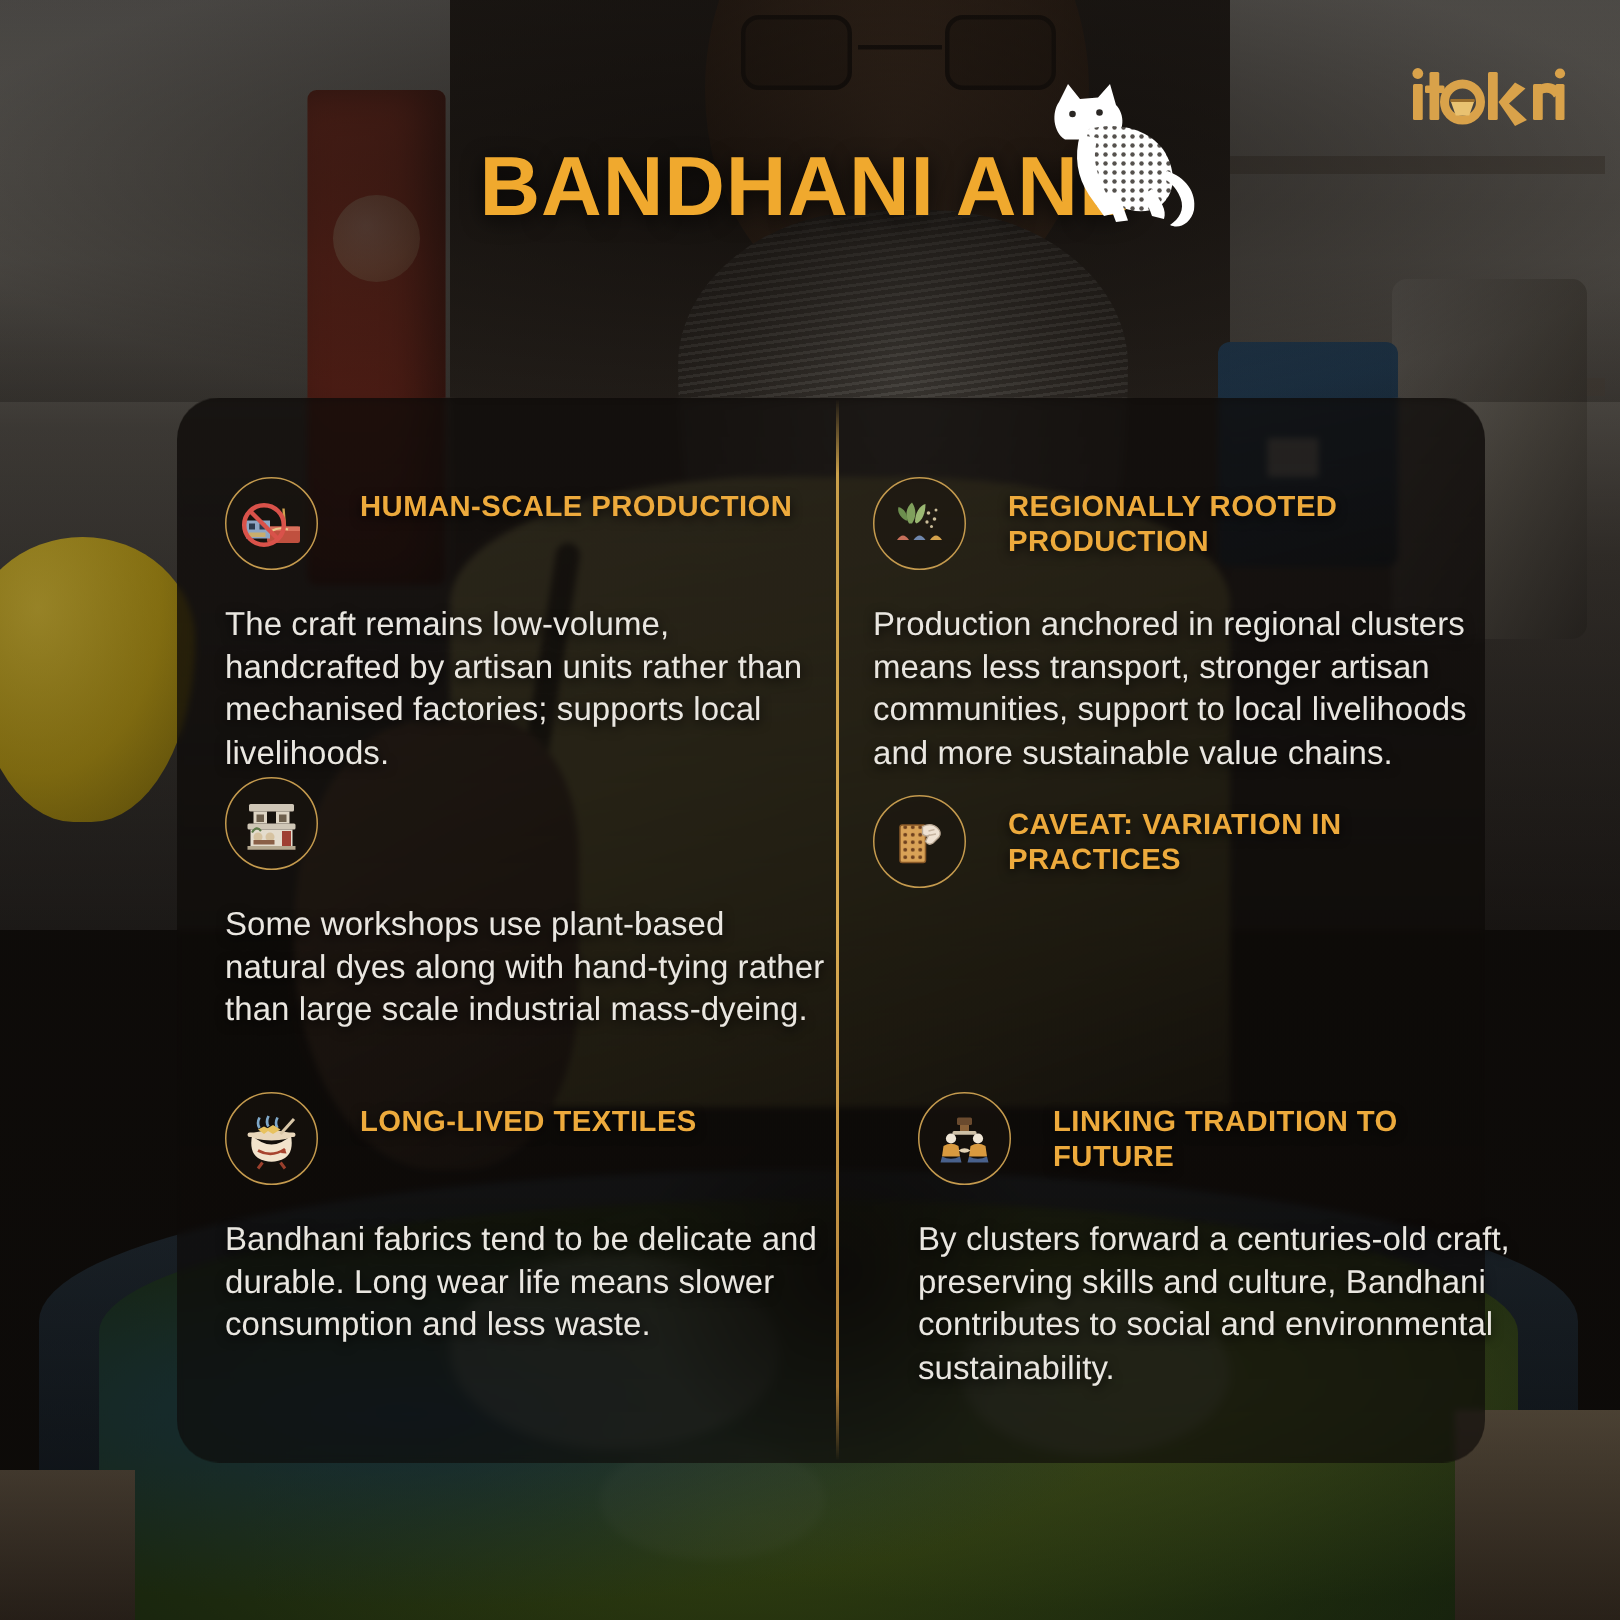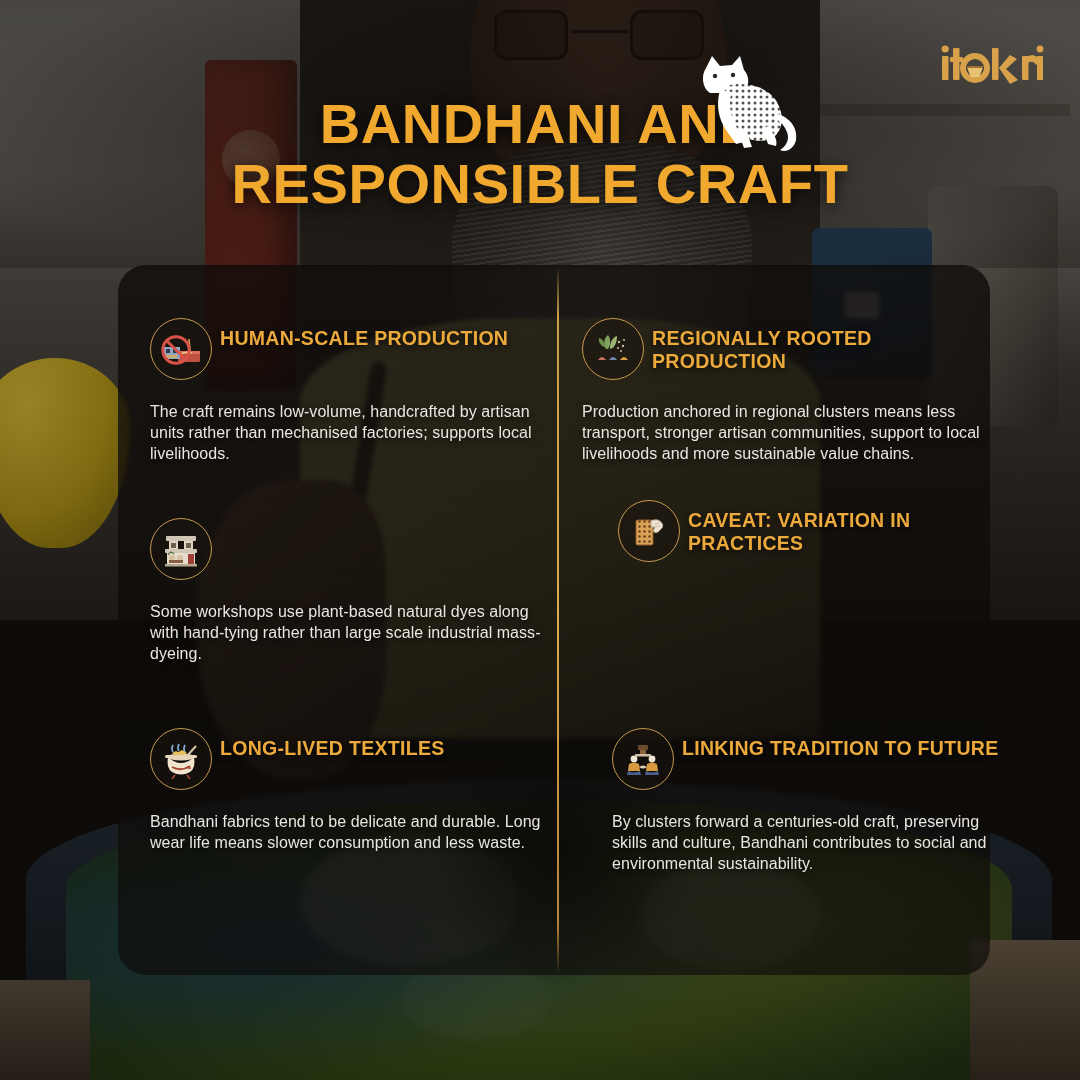--- a/index.html
+++ b/index.html
@@ -194,21 +194,21 @@
     position:absolute; right:36px; top:40px; width:104px; height:48px;
   }
 
   
   .col { position:absolute; width:404px; }
   .col-left  { left:150px; }
   .col-right { left:582px; }
 
   .card { position:relative; }
   .card-head {
-    display:flex; align-items:flex-start; gap:8px;
+    display:flex; align-items:flex-start; gap:28px;
   }
   .icon-badge {
     flex:0 0 auto;
     width:62px; height:62px; border-radius:50%;
     border:1.6px solid #c49a4e;
     background:rgba(26,20,15,.55);
     display:flex; align-items:center; justify-content:center;
     overflow:hidden;
   }
   .icon-badge svg { display:block; }
@@ -217,21 +217,21 @@
     font-size:19.5px;
     font-weight:bold;
     line-height:1.18;
     letter-spacing:.3px;
     padding-top:9px;
     text-shadow:0 2px 7px rgba(0,0,0,.8);
   }
   .card-body {
     margin-top:22px;
     color:#e9e6e0;
-    font-size:16px;
+    font-size:22px;
     line-height:1.30;
     letter-spacing:.05px;
     text-shadow:0 2px 7px rgba(0,0,0,.85);
   }
 </style>
 </head>
 <body>
 
 <div id="poster">
 
@@ -266,21 +266,20 @@
     <div class="vat-dark-mass"></div>
     <div class="vat-floor-l"></div>
     <div class="vat-floor-r"></div>
 
     <div class="veil-global"></div>
     <div class="veil-title"></div>
   </div>
 
   <div class="title">
     <span>BANDHANI AND</span>
-    <span class="l2">RESPONSIBLE CRAFT</span>
   </div>
 
   <div class="cat-mark">
     <svg viewBox="0 0 118 108" width="118" height="108">
       <defs>
         <pattern id="bandhaniDots" width="6" height="6" patternUnits="userSpaceOnUse">
           <rect width="6" height="6" fill="#ffffff"></rect>
           <circle cx="3" cy="3" r="1.5" fill="#55514d"></circle>
         </pattern>
       </defs>
@@ -423,21 +422,21 @@
             <path d="M31 29 l1 3 -4 -0.4 Z" fill="#a8442f"></path>
             <path d="M16 38 l-3 4 M28 38 l3 4" stroke="#9a3f2c" stroke-width="2"></path>
           </svg>
         </div>
         <div class="card-title">LONG-LIVED TEXTILES</div>
       </div>
       <div class="card-body">Bandhani fabrics tend to be delicate and durable. Long wear life means slower consumption and less waste.</div>
     </div>
   </div>
 
-  <div class="col col-right" style="top:500px;margin-left:36px;">
+  <div class="col col-right" style="top:530px;">
     <div class="card">
       <div class="card-head">
         <div class="icon-badge">
           <svg viewBox="0 0 44 44" width="44" height="44">
             <defs>
               <pattern id="bandhaniSwatch" width="5" height="5" patternUnits="userSpaceOnUse">
                 <rect width="5" height="5" fill="#d9a257"></rect>
                 <circle cx="2.5" cy="2.5" r="1.3" fill="#6d3f1d"></circle>
               </pattern>
             </defs>

